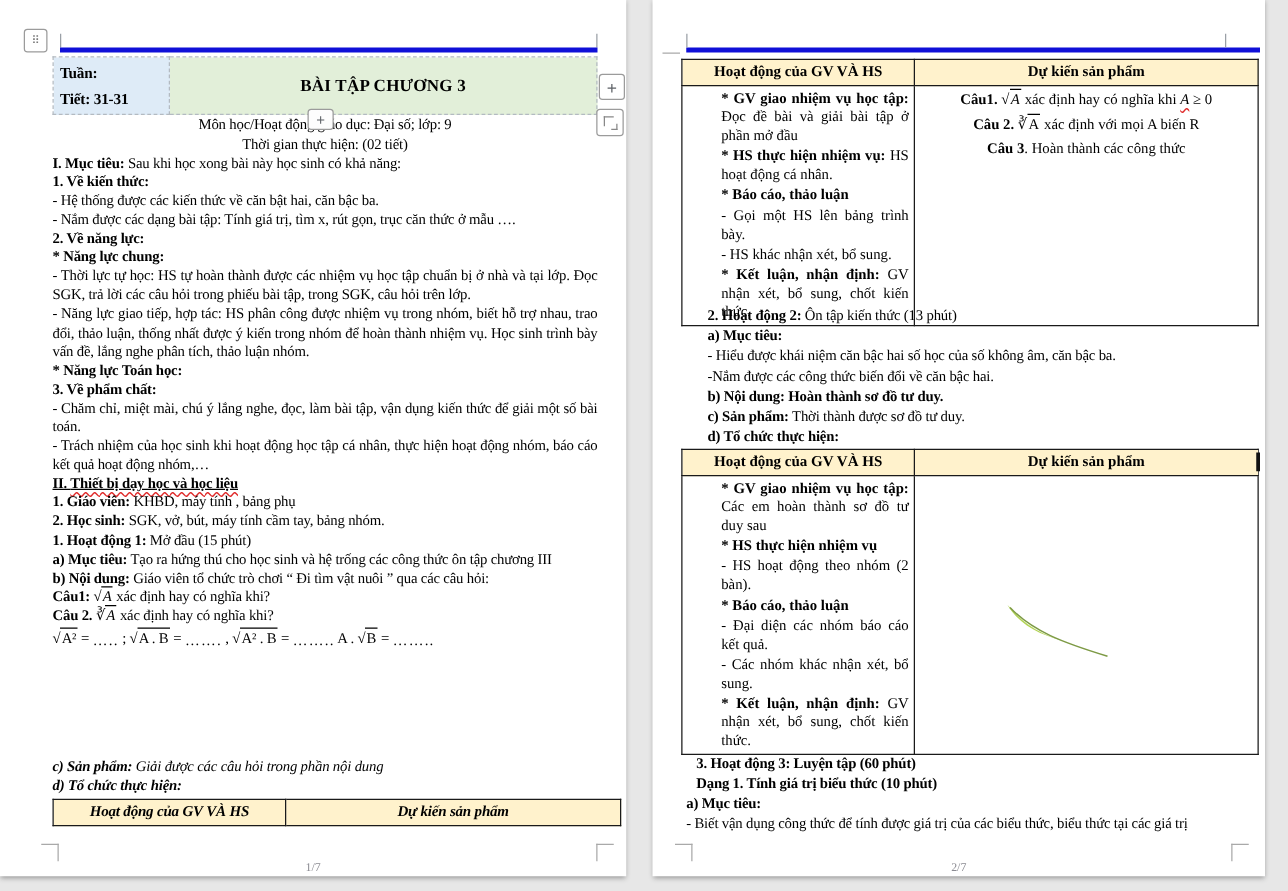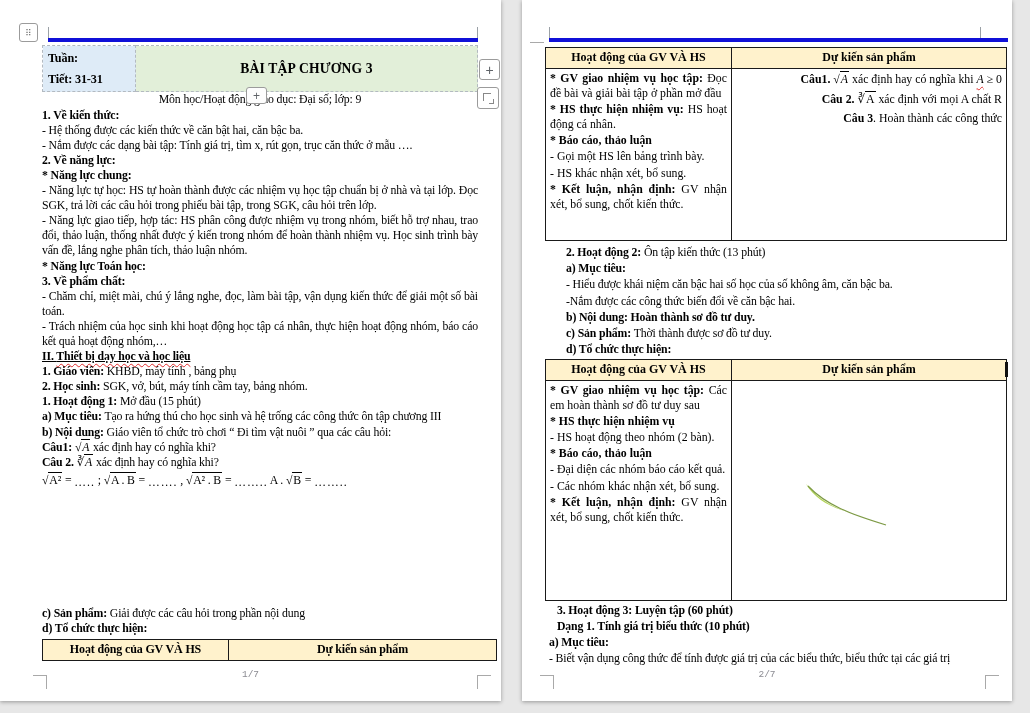--- a/index.html
+++ b/index.html
@@ -13,22 +13,22 @@
   
   .blueline { position:absolute; height:4px; background:#1010d8; }
   .vtick { position:absolute; width:1px; height:11px; background:#9aa0a6; top:27px; }
 
   
   .corner { position:absolute; width:14px; height:14px; }
   .corner.bl { border-top:1px solid #a9a9a9; border-right:1px solid #a9a9a9; }
   .corner.br { border-top:1px solid #a9a9a9; border-left:1px solid #a9a9a9; }
   .corner.tl { border-bottom:1px solid #a9a9a9; height:1px; }
 
-  .footer-num { position:absolute; top:669px; left:0; width:100%; text-align:center;
-    font-family:Liberation Mono, monospace; font-size:9.5px; color:#8b8b92; }
+  .footer-num { position:absolute; top:690px; left:0; width:100%; text-align:center;
+    font-family:Liberation Serif, serif; font-size:9.5px; color:#8b8b92; }
 
   
   .fbtn { position:absolute; background:#fff; border:1px solid #9b9b9b; border-radius:3px;
     display:flex; align-items:center; justify-content:center; color:#5f6368; z-index:30;
     font-family:"Liberation Sans", sans-serif; }
   #handle-btn { left:19px; top:23px; width:19px; height:19px; font-size:9px; color:#7a7a7a; }
   #plus-btn   { left:479px; top:59px; width:21px; height:21px; font-size:14px; }
   #resize-btn { left:477px; top:87px; width:22px; height:22px; }
   #cursor-plus{ left:246px; top:87px; width:21px; height:17px; font-size:12px; background:#fdfdfd; }
   .rsz-glyph { position:relative; width:11px; height:11px; }
@@ -58,31 +58,31 @@
   .rd .rb { border-top:1px solid #000; padding:0 1px; }
   .ital { font-style:italic; }
   .blank { letter-spacing:1px; vertical-align:-2px; color:#000; }
 
   
   .doc-table { border-collapse:collapse; table-layout:fixed; width:455px; }
   .doc-table th, .doc-table td { border:1.6px solid #1a1a1a; vertical-align:top; }
   .doc-table th { background:#fff2cc; font-size:12px; font-weight:bold; text-align:center; padding:2px; height:21px; }
   .doc-table td { padding:2px 4px; font-size:11.8px; line-height:15.1px; text-align:justify; }
   .colL { width:186px; }
-  .p1-bottom { position:absolute; left:42px; top:606px; width:456px; }
+  .p1-bottom { position:absolute; left:42px; top:606px; width:456px;font-style:italic; }
 
   
   #p2-t1 { position:absolute; left:23px; top:47px; }
   #p2-mid { left:44px; top:244px; width:458px; line-height:16.2px; }
   #p2-t2 { position:absolute; left:23px; top:359px; }
   #p2-bottom { left:27px; top:602px; width:458px; line-height:16px; }
   .p2-table { width:462px; }
   .t-body-1 td { height:172px; }
   .t-body-2 td { height:220px; }
-  .gvhs p { margin-bottom:1px; }
+  .gvhs p { margin-bottom:1px;margin-left:27px; }
   .ans p { line-height:17.5px; margin-bottom:2px; }
   .indent8 { padding-left:8px; }
 
   .mindmap-wrap { position:relative; }
   .mindmap-img { position:absolute; left:66px; top:100px; }
   .caret-mark { position:absolute; width:3px; height:15px; background:#111; right:-2px; top:2px; }
 </style>
 </head>
 <body>
 
@@ -100,27 +100,29 @@
           <div data-bind="page1.header_table.period_label">Tiết: 31-31</div>
         </td>
         <td class="cell-title">
           <span data-bind="page1.header_table.title">BÀI TẬP CHƯƠNG 3</span>
         </td>
       </tr>
     </tbody>
       </table>
 
     <p class="ctr" data-bind="page1.subtitle1">Môn học/Hoạt động giáo dục: Đại số; lớp: 9</p>
-
+    <p class="ctr" data-bind="page1.subtitle2">Thời gian thực hiện: (02 tiết)</p>
+
+    <p><b data-bind="page1.body.0.b">I. Mục tiêu:</b><span data-bind="page1.body.0.r"> Sau khi học xong bài này học sinh có khả năng:</span></p>
     <p><b data-bind="page1.body.1.b">1. Về kiến thức:</b></p>
     <p><span data-bind="page1.body.2.r">- Hệ thống được các kiến thức về căn bật hai, căn bậc ba.</span></p>
     <p><span data-bind="page1.body.3.r">- Nắm được các dạng bài tập: Tính giá trị, tìm x, rút gọn, trục căn thức ở mẫu ….</span></p>
     <p><b data-bind="page1.body.4.b">2. Về năng lực:</b></p>
     <p><b data-bind="page1.body.5.b">* Năng lực chung:</b></p>
-    <p class="j"><span data-bind="page1.body.6.r">- Năng lực tự học: HS tự hoàn thành được các nhiệm vụ học tập chuẩn bị ở nhà và tại lớp. Đọc SGK, trả lời các câu hỏi trong phiếu bài tập, trong SGK, câu hỏi trên lớp.</span></p>
+    <p class="j"><span data-bind="page1.body.6.r">- Thời lực tự học: HS tự hoàn thành được các nhiệm vụ học tập chuẩn bị ở nhà và tại lớp. Đọc SGK, trả lời các câu hỏi trong phiếu bài tập, trong SGK, câu hỏi trên lớp.</span></p>
     <p class="j"><span data-bind="page1.body.7.r">- Năng lực giao tiếp, hợp tác: HS phân công được nhiệm vụ trong nhóm, biết hỗ trợ nhau, trao đổi, thảo luận, thống nhất được ý kiến trong nhóm để hoàn thành nhiệm vụ. Học sinh trình bày vấn đề, lắng nghe phân tích, thảo luận nhóm.</span></p>
     <p><b data-bind="page1.body.8.b">* Năng lực Toán học:</b></p>
     <p><b data-bind="page1.body.10.b">3. Về phẩm chất:</b></p>
     <p class="j"><span data-bind="page1.body.11.r">- Chăm chỉ, miệt mài, chú ý lắng nghe, đọc, làm bài tập, vận dụng kiến thức để giải một số bài toán.</span></p>
     <p class="j"><span data-bind="page1.body.13.r">- Trách nhiệm của học sinh khi hoạt động học tập cá nhân, thực hiện hoạt động nhóm, báo cáo kết quả hoạt động nhóm,…</span></p>
 
     <p><b class="u-black"><span data-bind="page1.equipment_heading.no">II. </span><span class="sp-err" data-bind="page1.equipment_heading.text">Thiết bị dạy học và học liệu</span></b></p>
 
     <p><b data-bind="page1.body2.0.b">1. Giáo viên:</b><span data-bind="page1.body2.0.r"> KHBD, máy tính , bảng phụ</span></p>
     <p><b data-bind="page1.body2.1.b">2. Học sinh:</b><span data-bind="page1.body2.1.r"> SGK, vở, bút, máy tính cầm tay, bảng nhóm.</span></p>
@@ -185,23 +187,23 @@
       </tr>
       <tr class="t-body-1">
         <td class="gvhs">
           <p><b data-bind="page2.table1.left.0.b">* GV giao nhiệm vụ học tập:</b><span data-bind="page2.table1.left.0.r"> Đọc đề bài và giải bài tập ở phần mở đầu</span></p>
           <p><b data-bind="page2.table1.left.1.b">* HS thực hiện nhiệm vụ:</b><span data-bind="page2.table1.left.1.r"> HS hoạt động cá nhân.</span></p>
           <p><b data-bind="page2.table1.left.2.b">* Báo cáo, thảo luận</b></p>
           <p><span data-bind="page2.table1.left.3.r">- Gọi một HS lên bảng trình bày.</span></p>
           <p><span data-bind="page2.table1.left.4.r">- HS khác nhận xét, bổ sung.</span></p>
           <p><b data-bind="page2.table1.left.5.b">* Kết luận, nhận định:</b><span data-bind="page2.table1.left.5.r"> GV nhận xét, bổ sung, chốt kiến thức.</span></p>
         </td>
-        <td class="ans" style="text-align:right;">
+        <td class="ans" style="text-align:center;">
           <p><b data-bind="page2.table1.ans1.b">Câu1.</b> <span class="rd"><span data-bind="math.sqrt">√</span><span class="rb ital" data-bind="page2.table1.ans1.rad">A</span></span><span data-bind="page2.table1.ans1.mid"> xác định hay có nghĩa khi </span><span class="sp-err ital" data-bind="page2.table1.ans1.a">A</span><span data-bind="page2.table1.ans1.tail"> ≥ 0</span></p>
-          <p><b data-bind="page2.table1.ans2.b">Câu 2.</b> <span class="rd"><span data-bind="math.cbrt">∛</span><span class="rb" data-bind="page2.table1.ans2.rad">A</span></span><span data-bind="page2.table1.ans2.mid"> xác định với mọi A chất R</span></p>
+          <p><b data-bind="page2.table1.ans2.b">Câu 2.</b> <span class="rd"><span data-bind="math.cbrt">∛</span><span class="rb" data-bind="page2.table1.ans2.rad">A</span></span><span data-bind="page2.table1.ans2.mid"> xác định với mọi A biến R</span></p>
           <p><b data-bind="page2.table1.ans3.b">Câu 3</b><span data-bind="page2.table1.ans3.mid">. Hoàn thành các công thức</span></p>
         </td>
       </tr>
     </tbody>
       </table>
   </div>
 
   <div class="content" id="p2-mid">
     <p><b data-bind="page2.mid.0.b">2. Hoạt động 2:</b><span data-bind="page2.mid.0.r"> Ôn tập kiến thức (13 phút)</span></p>
     <p><b data-bind="page2.mid.1.b">a) Mục tiêu:</b></p>

